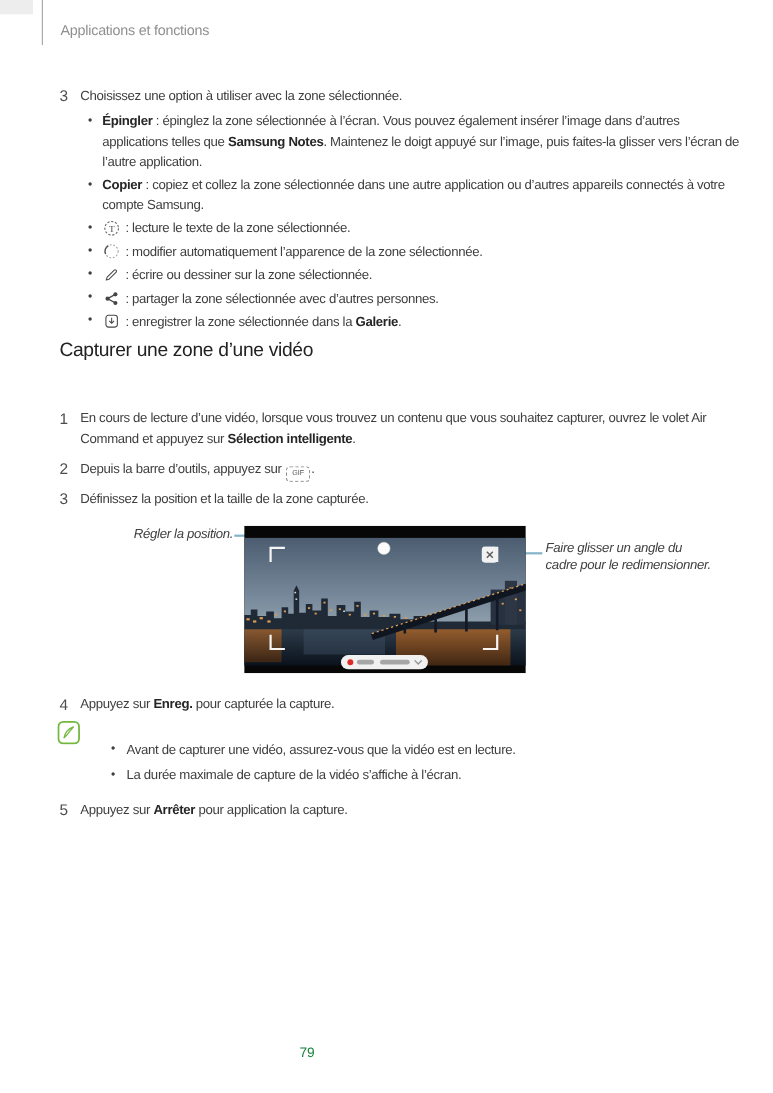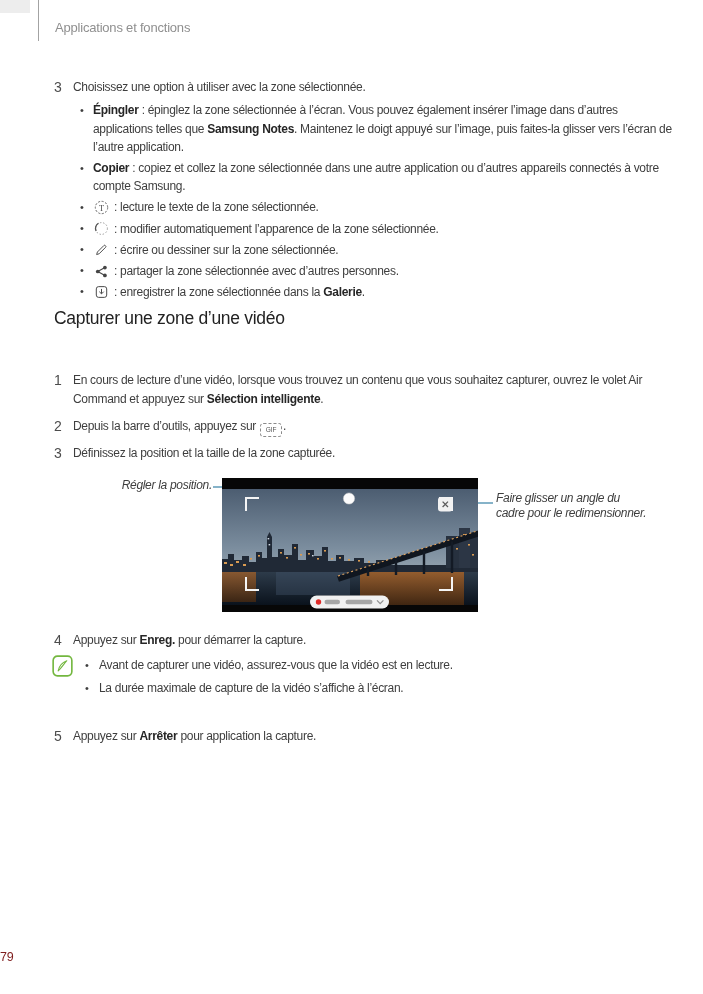--- a/index.html
+++ b/index.html
@@ -32,25 +32,25 @@
           letter-spacing:0;margin:0 1px;}
 
   .figure-video{left:222px;top:478px;width:256px;height:134px;}
   .callout{font-size:12px;letter-spacing:-0.3px;line-height:14.5px;color:#3e3e3e;font-style:italic;}
   .co-left{left:90px;top:478px;width:122px;text-align:right;}
   .co-right{left:496px;top:491px;width:155px;}
   .line-l{left:213px;top:486px;width:132px;height:1.5px;background:#86b3c9;}
   .line-r{left:454px;top:502px;width:39px;height:1.5px;background:#86b3c9;}
 
   .note-ic{left:52px;top:655px;width:21px;height:22px;}
-  ul.note-list{left:84px;top:654px;width:572px;margin:0;padding:0;list-style:none;}
+  ul.note-list{left:84px;top:654px;width:572px;margin:16px;padding:0;list-style:none;}
   ul.note-list li{position:relative;padding-left:15px;line-height:23.2px;font-size:12px;letter-spacing:-0.3px;}
   ul.note-list li::before{content:"•";position:absolute;left:1px;top:0;font-size:11px;color:#3e3e3e;}
 
-  .pageno{left:0;top:950px;width:558px;text-align:left;font-size:12.5px;color:#7f1d1d;letter-spacing:-0.2px;}
+  .pageno{left:0;top:950px;width:558px;text-align:center;font-size:12.5px;color:#15803d;letter-spacing:-0.2px;}
 </style>
 </head>
 <body>
 
 <div class="page">
 
   <div class="abs corner-artifact"></div>
   <div class="abs vrule"></div>
   <div class="abs crumb">Applications et fonctions</div>
 
@@ -216,21 +216,21 @@
         <circle cx="96.5" cy="124" r="2.7" fill="#df2b28"></circle>
         <rect x="102.5" y="121.8" width="15.5" height="4.4" rx="2.2" fill="#a6a6a6"></rect>
         <rect x="123.5" y="121.8" width="27" height="4.4" rx="2.2" fill="#a6a6a6"></rect>
         <path d="M155 122.3 l3.2 3.4 3.2 -3.4" stroke="#909090" stroke-width="1.2" fill="none"></path>
       </g>
     </svg>
   </div>
 
   <div class="abs step txt" style="top:631px">
     <span class="num">4</span>
-    <p class="body"><span>Appuyez sur </span><b>Enreg.</b><span> pour démarrer la capture.</span></p>
+    <p class="body"><span>Appuyez sur </span><b>Enreg.</b><span> pour capturée la capture.</span></p>
   </div>
 
   <span class="abs note-ic">
     <svg width="21" height="22" viewBox="0 0 22 23">
         <rect x="1.2" y="1.2" width="19.6" height="20.6" rx="4.5" fill="none" stroke="#73b73f" stroke-width="1.7"></rect>
         <path d="M6.5 16.5 C7.5 11.5 10 8 15.5 6 C12.5 9.5 10.5 12.5 8.3 14.8 Z M6.5 16.5 L8.3 14.8" fill="none" stroke="#73b73f" stroke-width="1.2" stroke-linejoin="round"></path>
       </svg>
   </span>
   <ul class="abs note-list">
     <li><span>Avant de capturer une vidéo, assurez-vous que la vidéo est en lecture.</span></li>

